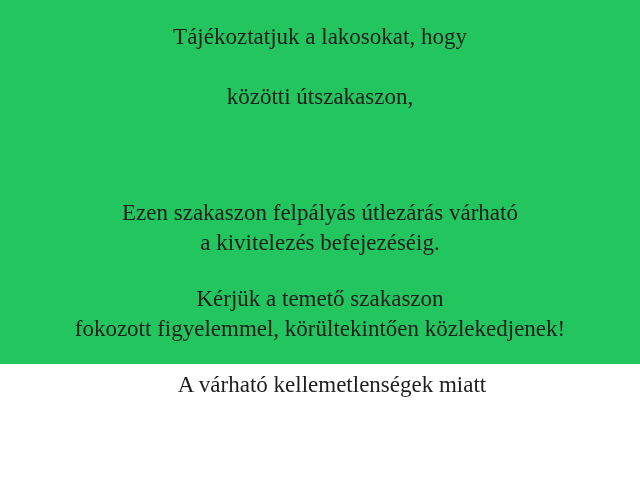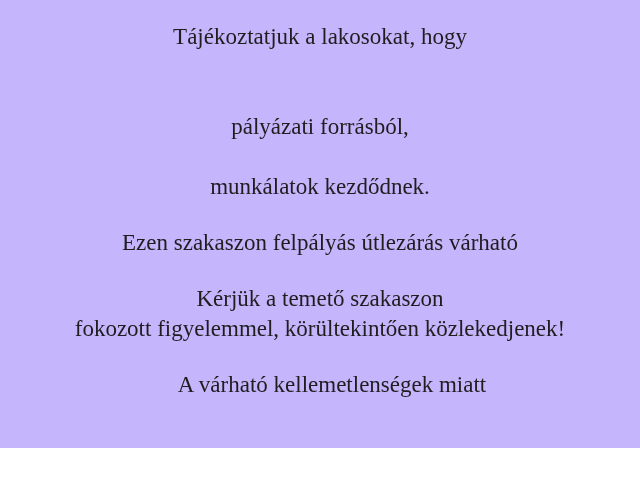--- a/index.html
+++ b/index.html
@@ -7,23 +7,23 @@
     padding: 0;
   }
   body {
     width: 640px;
     height: 480px;
     overflow: hidden;
     background: #ffffff;
   }
   .page {
     width: 640px;
-    height: 448px;
+    height: 364px;
     box-sizing: border-box;
-    background: #c4b5fd;
+    background: #22c55e;
     padding-top: 22px;
   }
   .notice {
     font-family: "Liberation Serif", "DejaVu Serif", serif;
     font-size: 23px;
     line-height: 30px;
     color: #1e1e1e;
     text-align: center;
     -webkit-font-smoothing: antialiased;
   }
@@ -41,28 +41,28 @@
 </style>
 </head>
 <body style="background: rgb(255, 255, 255);">
 
 <div class="page">
   <div class="notice" style="color: rgb(30, 30, 30);">
 
     <p>
       <span class="line">Tájékoztatjuk a lakosokat, hogy</span><br>
       <br>
+      <span class="line">közötti útszakaszon,</span><br>
       <br>
-      <span class="line">pályázati forrásból,</span><br>
       <br>
-      <span class="line">munkálatok kezdődnek.</span>
     </p>
 
     <p>
       <span class="line">Ezen szakaszon felpályás útlezárás várható</span><br>
+      <span class="line">a kivitelezés befejezéséig.</span>
     </p>
 
     <p>
       <span class="line">Kérjük a temető szakaszon</span><br>
       <span class="line">fokozott figyelemmel, körültekintően közlekedjenek!</span>
     </p>
 
     <p>
       <span class="line">A várható kellemetlenségek miatt</span><br>
     </p>

